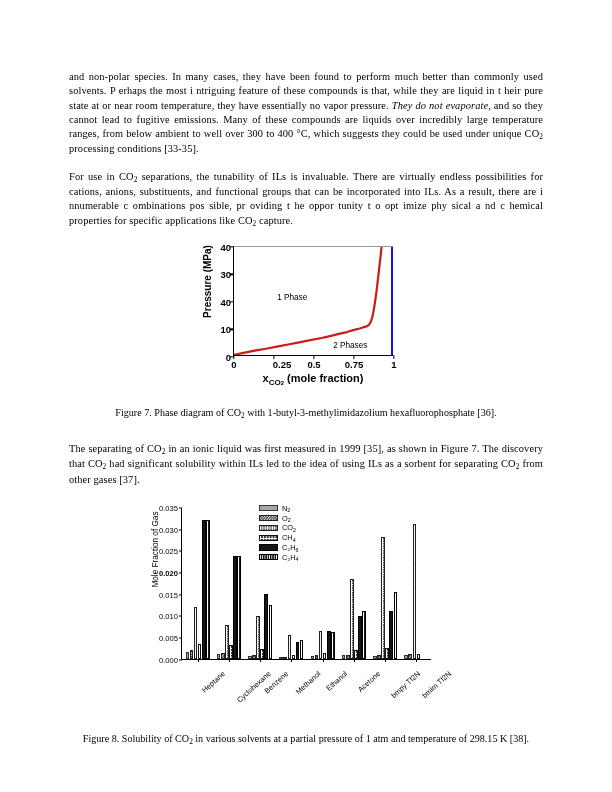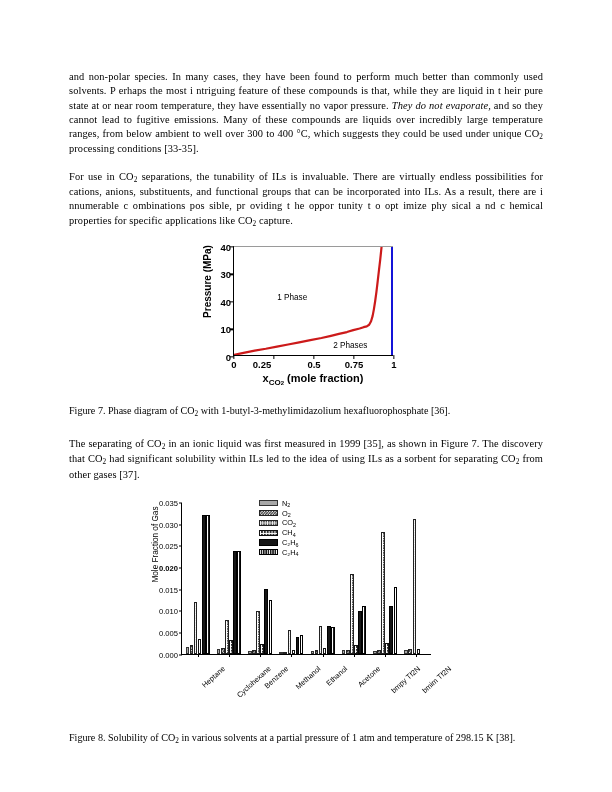--- a/index.html
+++ b/index.html
@@ -33,21 +33,22 @@
     line-height: 14.3px;
     text-align: justify;
     margin: 0 0 13px 0;
     letter-spacing: 0.1px;
   }
   .ital { font-style: italic; }
   sub { font-size: 7.3px; vertical-align: baseline; position: relative; top: 2px; }
   .caption {
     font-family: "Liberation Serif", serif;
     font-size: 10.1px;
-    line-height: 17px;
+    line-height: 22px;
+    text-align: center;
     margin: 0;
   }
 
   
   .fig7-wrap {
     position: relative;
     width: 474px;
     height: 160px;
     margin: 6px 0 0 0;
   }
@@ -335,21 +336,21 @@
             <div class="f7-ytick" style="top: 82.5px;">10</div>
             <div class="f7-ytickmark" style="top: 82.5px;"></div>
             <div class="f7-ytick" style="top: 55px;">40</div>
             <div class="f7-ytickmark" style="top: 55px;"></div>
             <div class="f7-ytick" style="top: 27.5px;">30</div>
             <div class="f7-ytickmark" style="top: 27.5px;"></div>
             <div class="f7-ytick" style="top: 0px;">40</div>
             <div class="f7-ytickmark" style="top: 0px;"></div>
             <div class="f7-xtick" style="left: 0px;">0</div>
             <div class="f7-xtickmark" style="left: 0px;"></div>
-            <div class="f7-xtick" style="left: 28px;">0.25</div>
+            <div class="f7-xtick" style="left: 48px;">0.25</div>
             <div class="f7-xtickmark" style="left: 40px;"></div>
             <div class="f7-xtick" style="left: 80px;">0.5</div>
             <div class="f7-xtickmark" style="left: 80px;"></div>
             <div class="f7-xtick" style="left: 120px;">0.75</div>
             <div class="f7-xtickmark" style="left: 120px;"></div>
             <div class="f7-xtick" style="left: 160px;">1</div>
             <div class="f7-xtickmark" style="left: 160px;"></div>
             <div class="f7-ann" style="left: 43.2px; top: 45.875px;">1 Phase</div>
             <div class="f7-ann" style="left: 99.2px; top: 94px;">2 Phases</div>
           </div>
@@ -487,17 +488,17 @@
             </div>
             <div class="f8-leg-row">
               <div class="f8-swatch pat-vert"></div>
               <div class="f8-leg-txt"><span>C₂H</span><sub>4</sub></div>
             </div>
           </div>
 
       </div>
     </div>
 
-    <p class="caption" style="margin-top:24px;"><span>Figure 8. Solubility of CO</span><sub>2</sub><span> in various solvents at a partial pressure of 1 atm and temperature of 298.15 K [38].</span></p>
+    <p class="caption" style="margin-top:18px;"><span>Figure 8. Solubility of CO</span><sub>2</sub><span> in various solvents at a partial pressure of 1 atm and temperature of 298.15 K [38].</span></p>
 
   </div>
 
 </div>
 
 </body></html>

